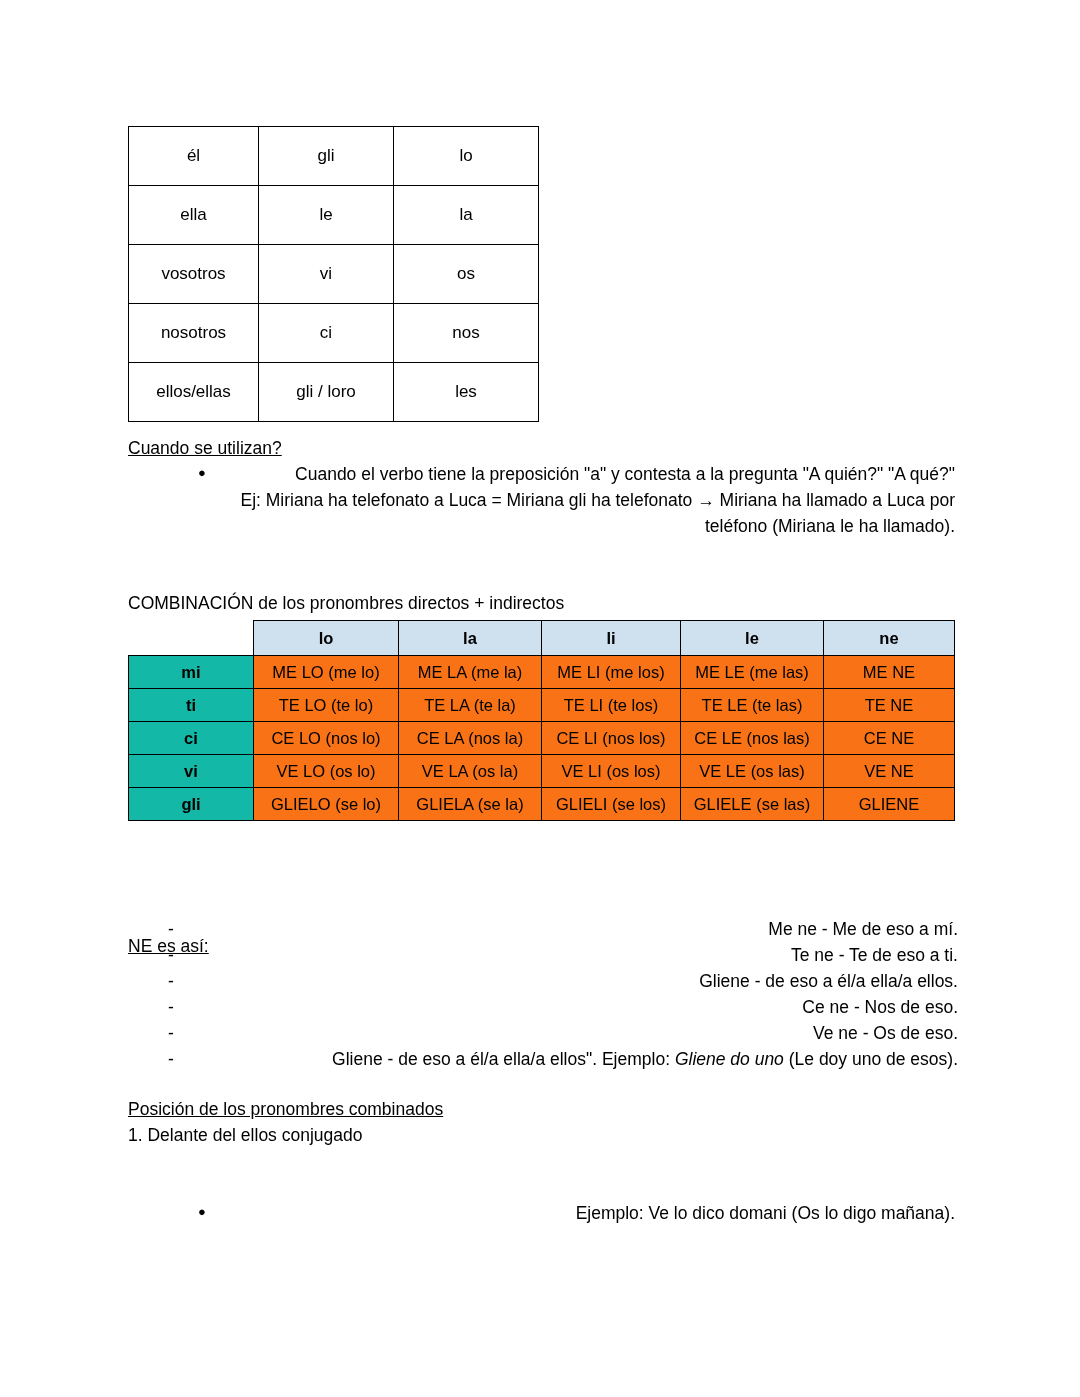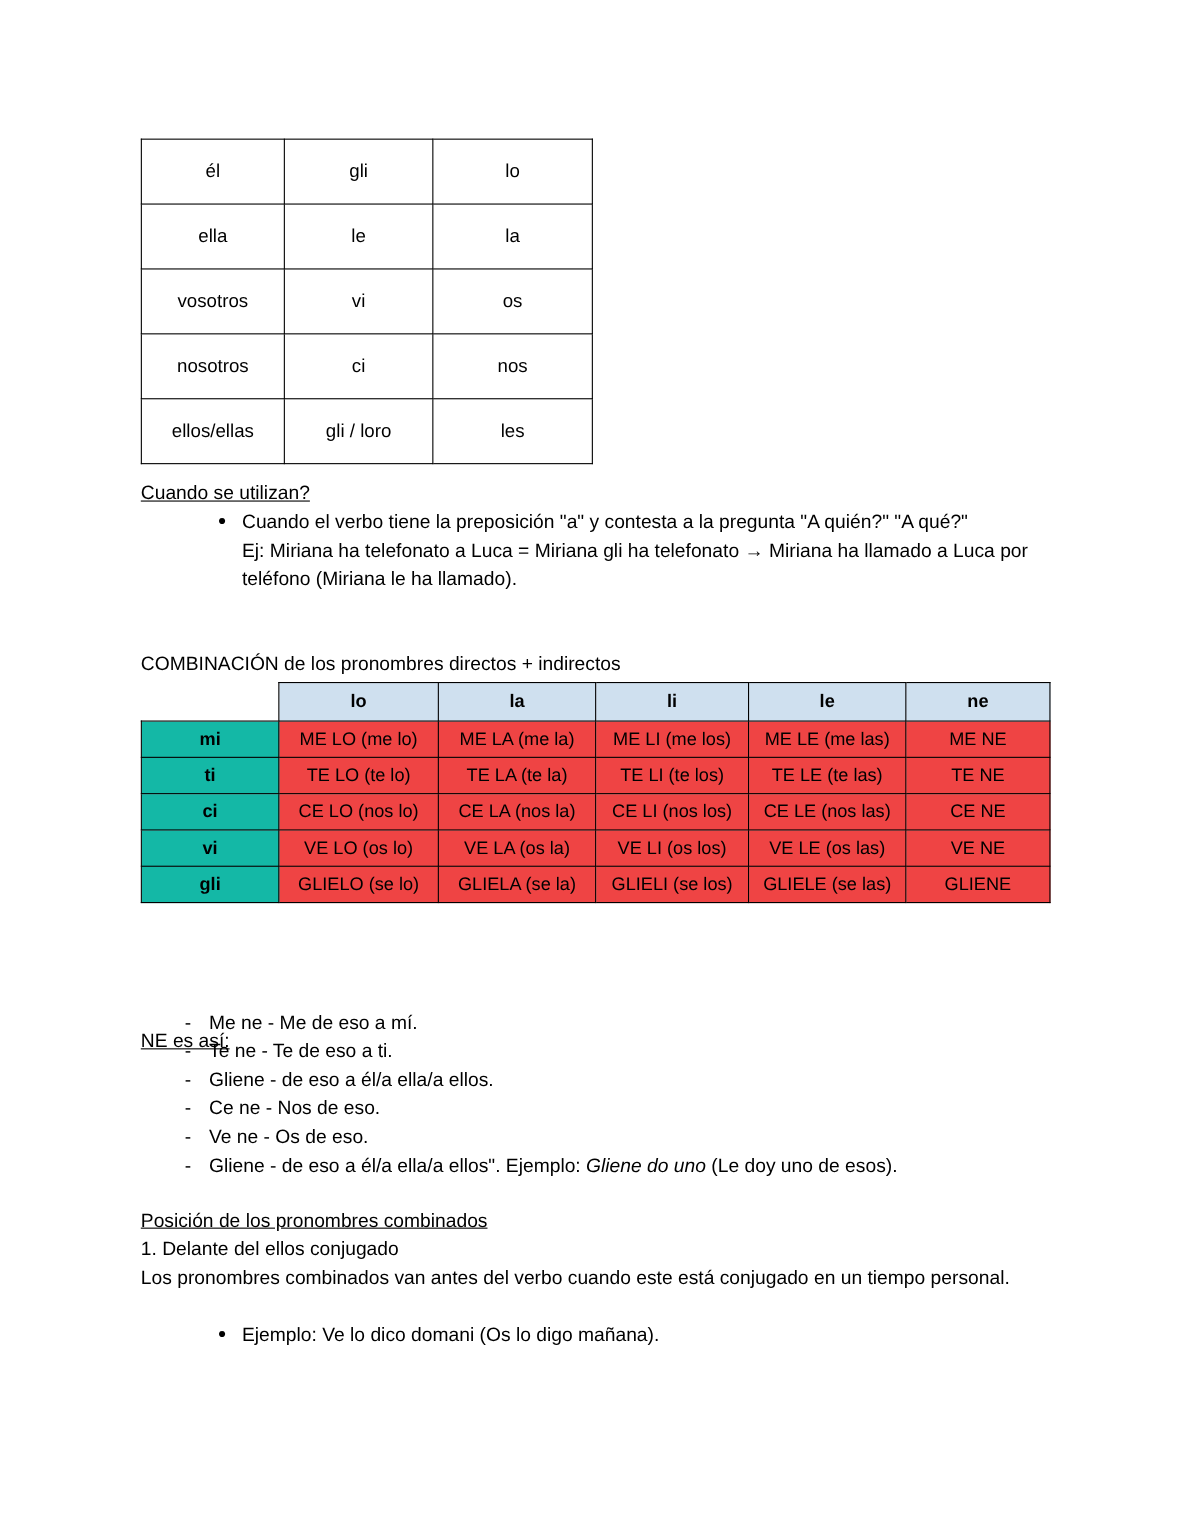--- a/index.html
+++ b/index.html
@@ -42,20 +42,21 @@
   }
   .pron-table col.c1 { width: 130px; }
   .pron-table col.c2 { width: 135px; }
   .pron-table col.c3 { width: 145px; }
 
   
   .blk {
     position: absolute;
     font-size: 17.5px;
     line-height: 26px;
+    text-align: right;
   }
   .u-head {
     text-decoration: underline;
     white-space: nowrap;
   }
   .bold { font-weight: normal; }
   .ital { font-style: italic; }
 
   .bullet-list {
     margin: 0;
@@ -112,21 +113,21 @@
 
   .combo-table td,
   .combo-table th {
     border: 1.2px solid #000000;
     text-align: center;
     vertical-align: middle;
     font-size: 16.5px;
     height: 32px;
     padding: 0 2px;
     white-space: nowrap;
-    background: #ef4444;
+    background: #f97316;
   }
   .combo-table th {
     font-weight: bold;
     background: #cfe0ef;
     height: 34px;
   }
   .combo-table td.rowkey {
     font-weight: bold;
     background: #14b8a6;
   }
@@ -272,21 +273,20 @@
       <span>Gliene - de eso a él/a ella/a ellos". Ejemplo: </span><span class="ital">Gliene do uno</span><span> (Le doy uno de esos).</span>
     </li>
   </ul>
 
   <div class="blk bold u-head" style="left:128px; top:1096px;">Posición de los pronombres combinados</div>
 
   <div class="blk" style="left:128px; top:1122px;">
     <span class="bold">1.</span><span> Delante del ellos conjugado</span>
   </div>
 
-  <div class="blk justify" style="left:128px; top:1148px; width:826px;">Los pronombres combinados van antes del verbo cuando este está conjugado en un tiempo personal.</div>
 
   <ul class="bullet-list blk" style="left:180px; top:1200px; width:775px;">
     <li>
       <span>Ejemplo: Ve lo dico domani (Os lo digo mañana).</span>
     </li>
   </ul>
 
 </div>
 
 </body></html>

